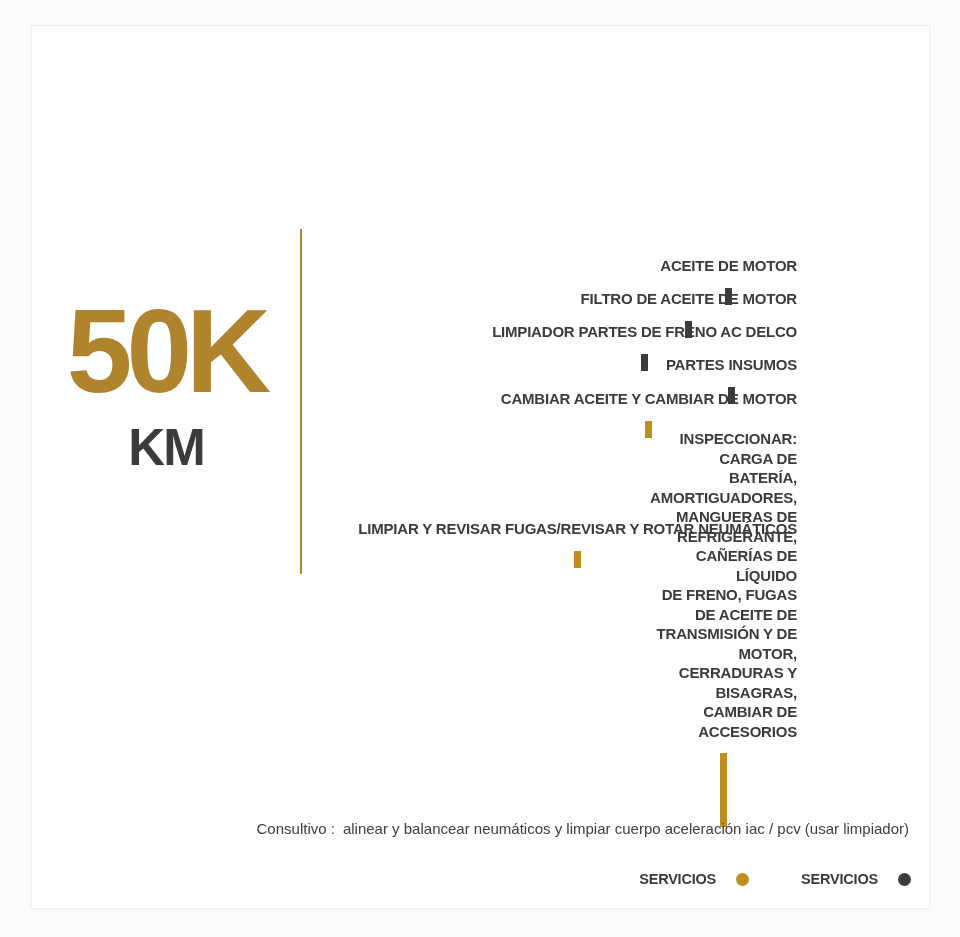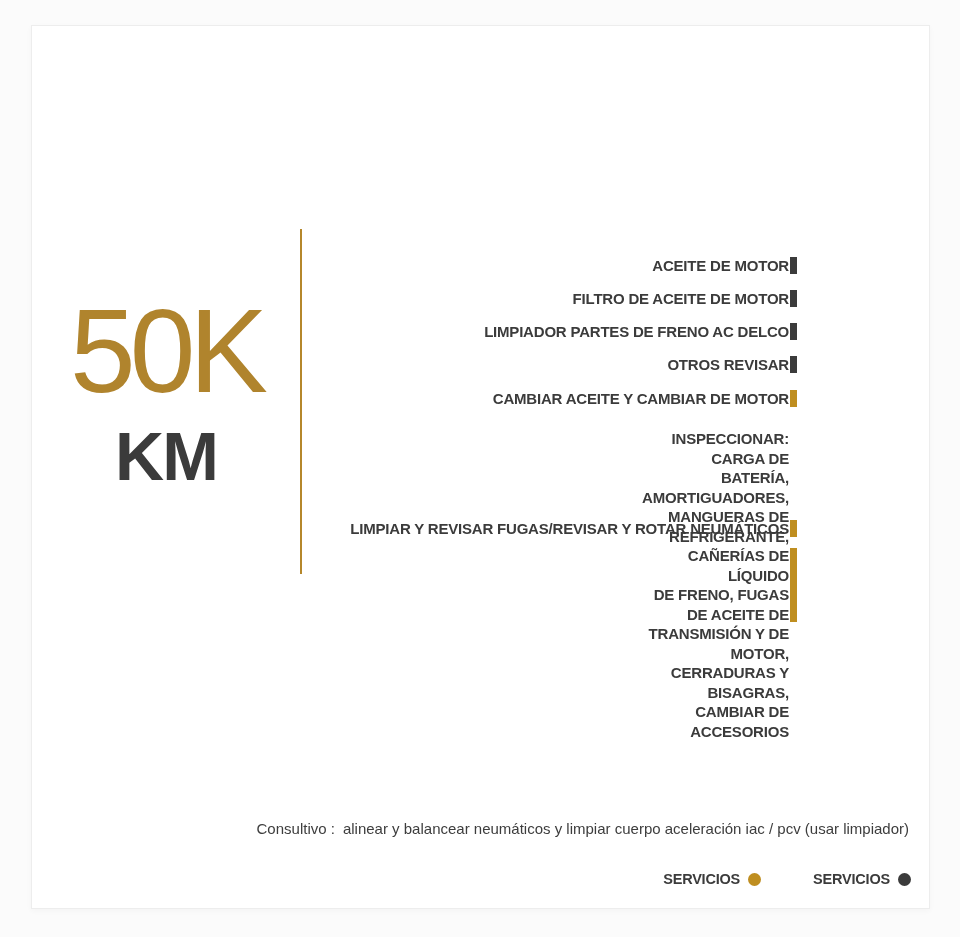--- a/index.html
+++ b/index.html
@@ -19,36 +19,36 @@
   }
   .card{
     position:absolute;left:31px;top:25px;width:899px;height:884px;
     background:#ffffff;border:1px solid #ededed;
     box-shadow:0 2px 6px rgba(0,0,0,0.03);
   }
   
   .milestone-value{
     position:absolute;left:26px;top:266px;width:216px;
     text-align:center;color:var(--gold-text);
-    font-weight:normal;font-size:118px;line-height:1;letter-spacing:-6px;
+    font-weight:bold;font-size:118px;line-height:1;letter-spacing:-6px;
   }
   .milestone-unit{
     position:absolute;left:26px;top:396px;width:216px;
     text-align:center;color:var(--dark);
-    font-weight:bold;font-size:68px;line-height:1;letter-spacing:-2px;
+    font-weight:bold;font-size:51px;line-height:1;letter-spacing:-2px;
   }
   .vline{
     position:absolute;left:268px;top:203px;width:2px;height:345px;
     background:var(--gold-line);
   }
   
   .items{position:absolute;top:0;right:132px;}
   .item{
     position:absolute;right:0;
-    display:flex;align-items:center;gap:1px;
+    display:flex;align-items:center;gap:12px;flex-direction:column;
   }
   .item .label{
     font-weight:bold;font-size:15px;letter-spacing:-0.2px;
     color:var(--dark);text-align:right;line-height:19.5px;
     white-space:pre-line;
   }
   .item:not(.multi) .label{white-space:nowrap;}
   .item .marker{flex:none;width:7px;height:17px;background:var(--dark);}
   .item[data-type="servicio"] .marker{background:var(--gold-marker);}
   .item.multi .marker{height:74px;}
@@ -58,21 +58,21 @@
   .consultivo{
     position:absolute;right:20px;top:794px;
     font-size:15px;color:#3d3d3d;white-space:nowrap;
   }
   .consultivo .c-label{margin-right:8px;margin-left:38px;}
   
   .legend{
     position:absolute;right:18px;top:845px;
     display:flex;align-items:center;gap:52px;
   }
-  .legend-group{display:flex;align-items:center;gap:8px;}
+  .legend-group{display:flex;align-items:center;gap:20px;}
   .legend-label{font-weight:bold;font-size:14.5px;letter-spacing:-0.2px;color:var(--dark);}
   .dot{width:13px;height:13px;border-radius:50%;}
   .dot-servicios{background:var(--gold-marker);}
   .dot-repuestos{background:var(--dark);}
 </style>
 </head>
 <body>
 
 <div class="card">
 
@@ -87,21 +87,21 @@
     </div>
     <div class="item i2" data-type="repuesto">
       <span class="label">FILTRO DE ACEITE DE MOTOR</span>
       <span class="marker"></span>
     </div>
     <div class="item i3" data-type="repuesto">
       <span class="label">LIMPIADOR PARTES DE FRENO AC DELCO</span>
       <span class="marker"></span>
     </div>
     <div class="item i4" data-type="repuesto">
-      <span class="label">OTROS REVISAR</span>
+      <span class="label">PARTES INSUMOS</span>
       <span class="marker"></span>
     </div>
     <div class="item i5" data-type="servicio">
       <span class="label">CAMBIAR ACEITE Y CAMBIAR DE MOTOR</span>
       <span class="marker"></span>
     </div>
     <div class="item i6 multi" data-type="servicio">
       <span class="label">INSPECCIONAR: CARGA DE BATERÍA, AMORTIGUADORES,
 MANGUERAS DE REFRIGERANTE, CAÑERÍAS DE LÍQUIDO
 DE FRENO, FUGAS DE ACEITE DE TRANSMISIÓN Y DE MOTOR,

